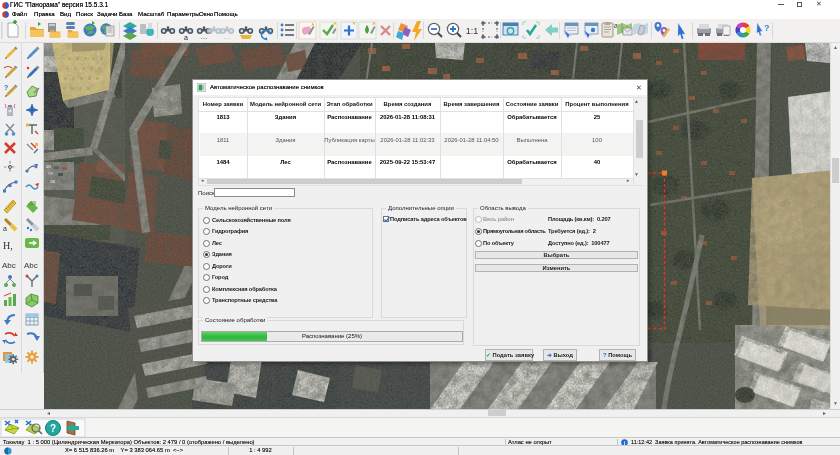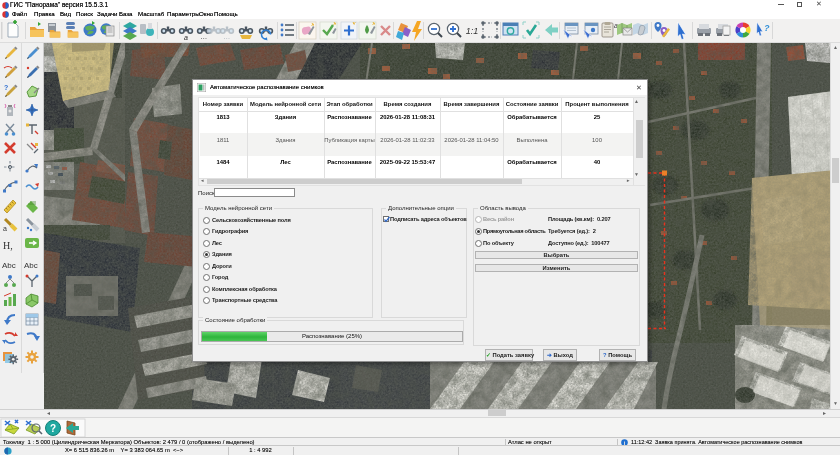--- a/index.html
+++ b/index.html
@@ -2,21 +2,21 @@
 <html><head><meta charset="utf-8">
 <style>
 *{margin:0;padding:0;box-sizing:border-box;}
 html,body{width:840px;height:455px;overflow:hidden;}
 body{font-family:"Liberation Sans",sans-serif;background:#f0f0f0;position:relative;}
 .abs{position:absolute;}
 #tbar{left:0;top:0;width:840px;height:10px;background:#fff;}
 #tbar .tt{left:10px;top:1px;font-size:6.5px;color:#000;white-space:nowrap;text-shadow:0 0 0.4px rgba(0,0,0,.7);}
 #mbar{left:0;top:10px;width:840px;height:9px;background:#fff;}
 .mi{position:absolute;top:0px;font-size:6.2px;color:#000;white-space:nowrap;letter-spacing:-0.05px;text-shadow:0 0 0.4px rgba(0,0,0,.7);}
-#toolbar{left:0;top:19px;width:840px;height:24px;background:#f2f1f0;border-bottom:1px solid #dcdcdc;font-style:italic;}
+#toolbar{left:0;top:19px;width:840px;height:24px;background:#f2f1f0;border-bottom:1px solid #dcdcdc;}
 #main{left:0;top:43px;width:840px;height:366px;background:#f0f0f0;}
 #ltool{left:0;top:0;width:44px;height:366px;background:#f0f0f0;}
 #map{left:44px;top:0;}
 #vscroll{left:830px;top:0;width:10px;height:366px;background:#f0f0f0;border-left:1px solid #dcdcdc;}
 #vthumb{left:832px;top:115px;width:7px;height:25px;background:#cdcdcd;}
 .sarrow{position:absolute;font-size:5px;color:#666;}
 #hscroll{left:0;top:409px;width:840px;height:8px;background:#f0f0f0;border-top:1px solid #d0d0d0;}
 #hthumb{left:488px;top:410px;width:18px;height:6px;background:#cdcdcd;}
 #btool{left:0;top:417px;width:840px;height:20px;background:#f4f4f3;border-top:1px solid #d8d8d8;}
 #st1{left:0;top:437px;width:840px;height:8px;background:#f0f0f0;border-top:1px solid #c8c8c8;font-size:5.8px;color:#111;text-shadow:0 0 0.3px rgba(0,0,0,.5);}

